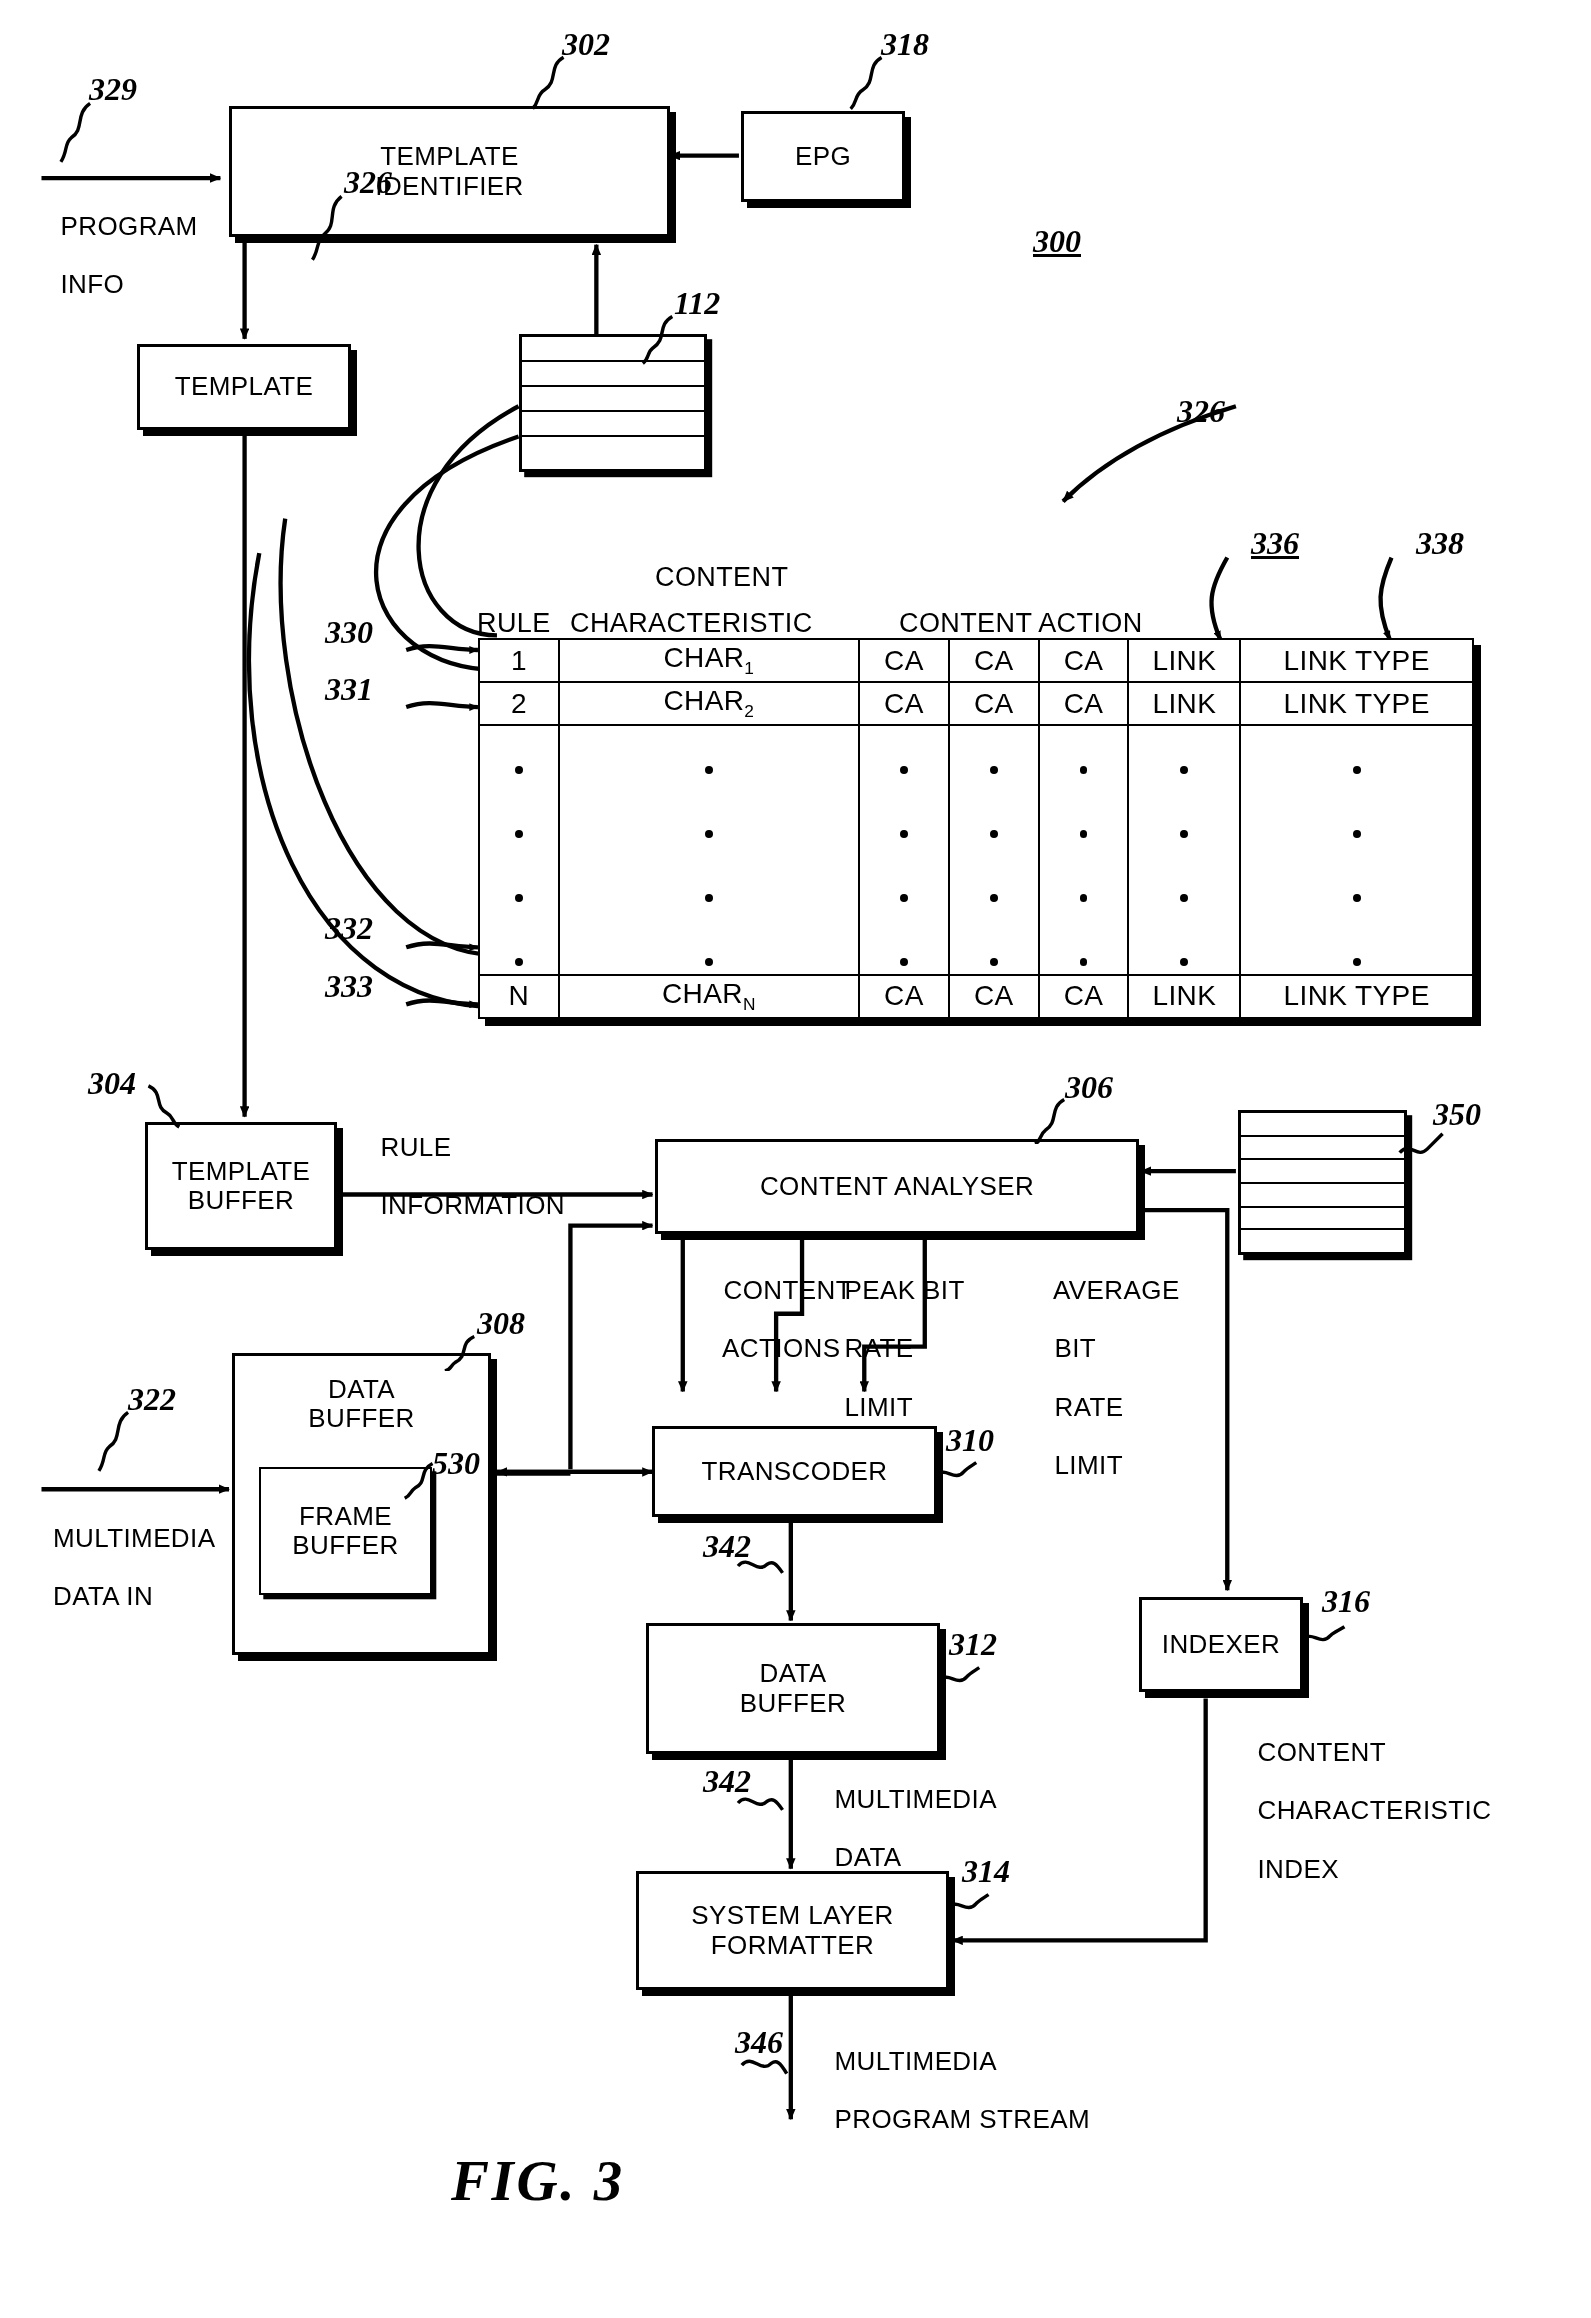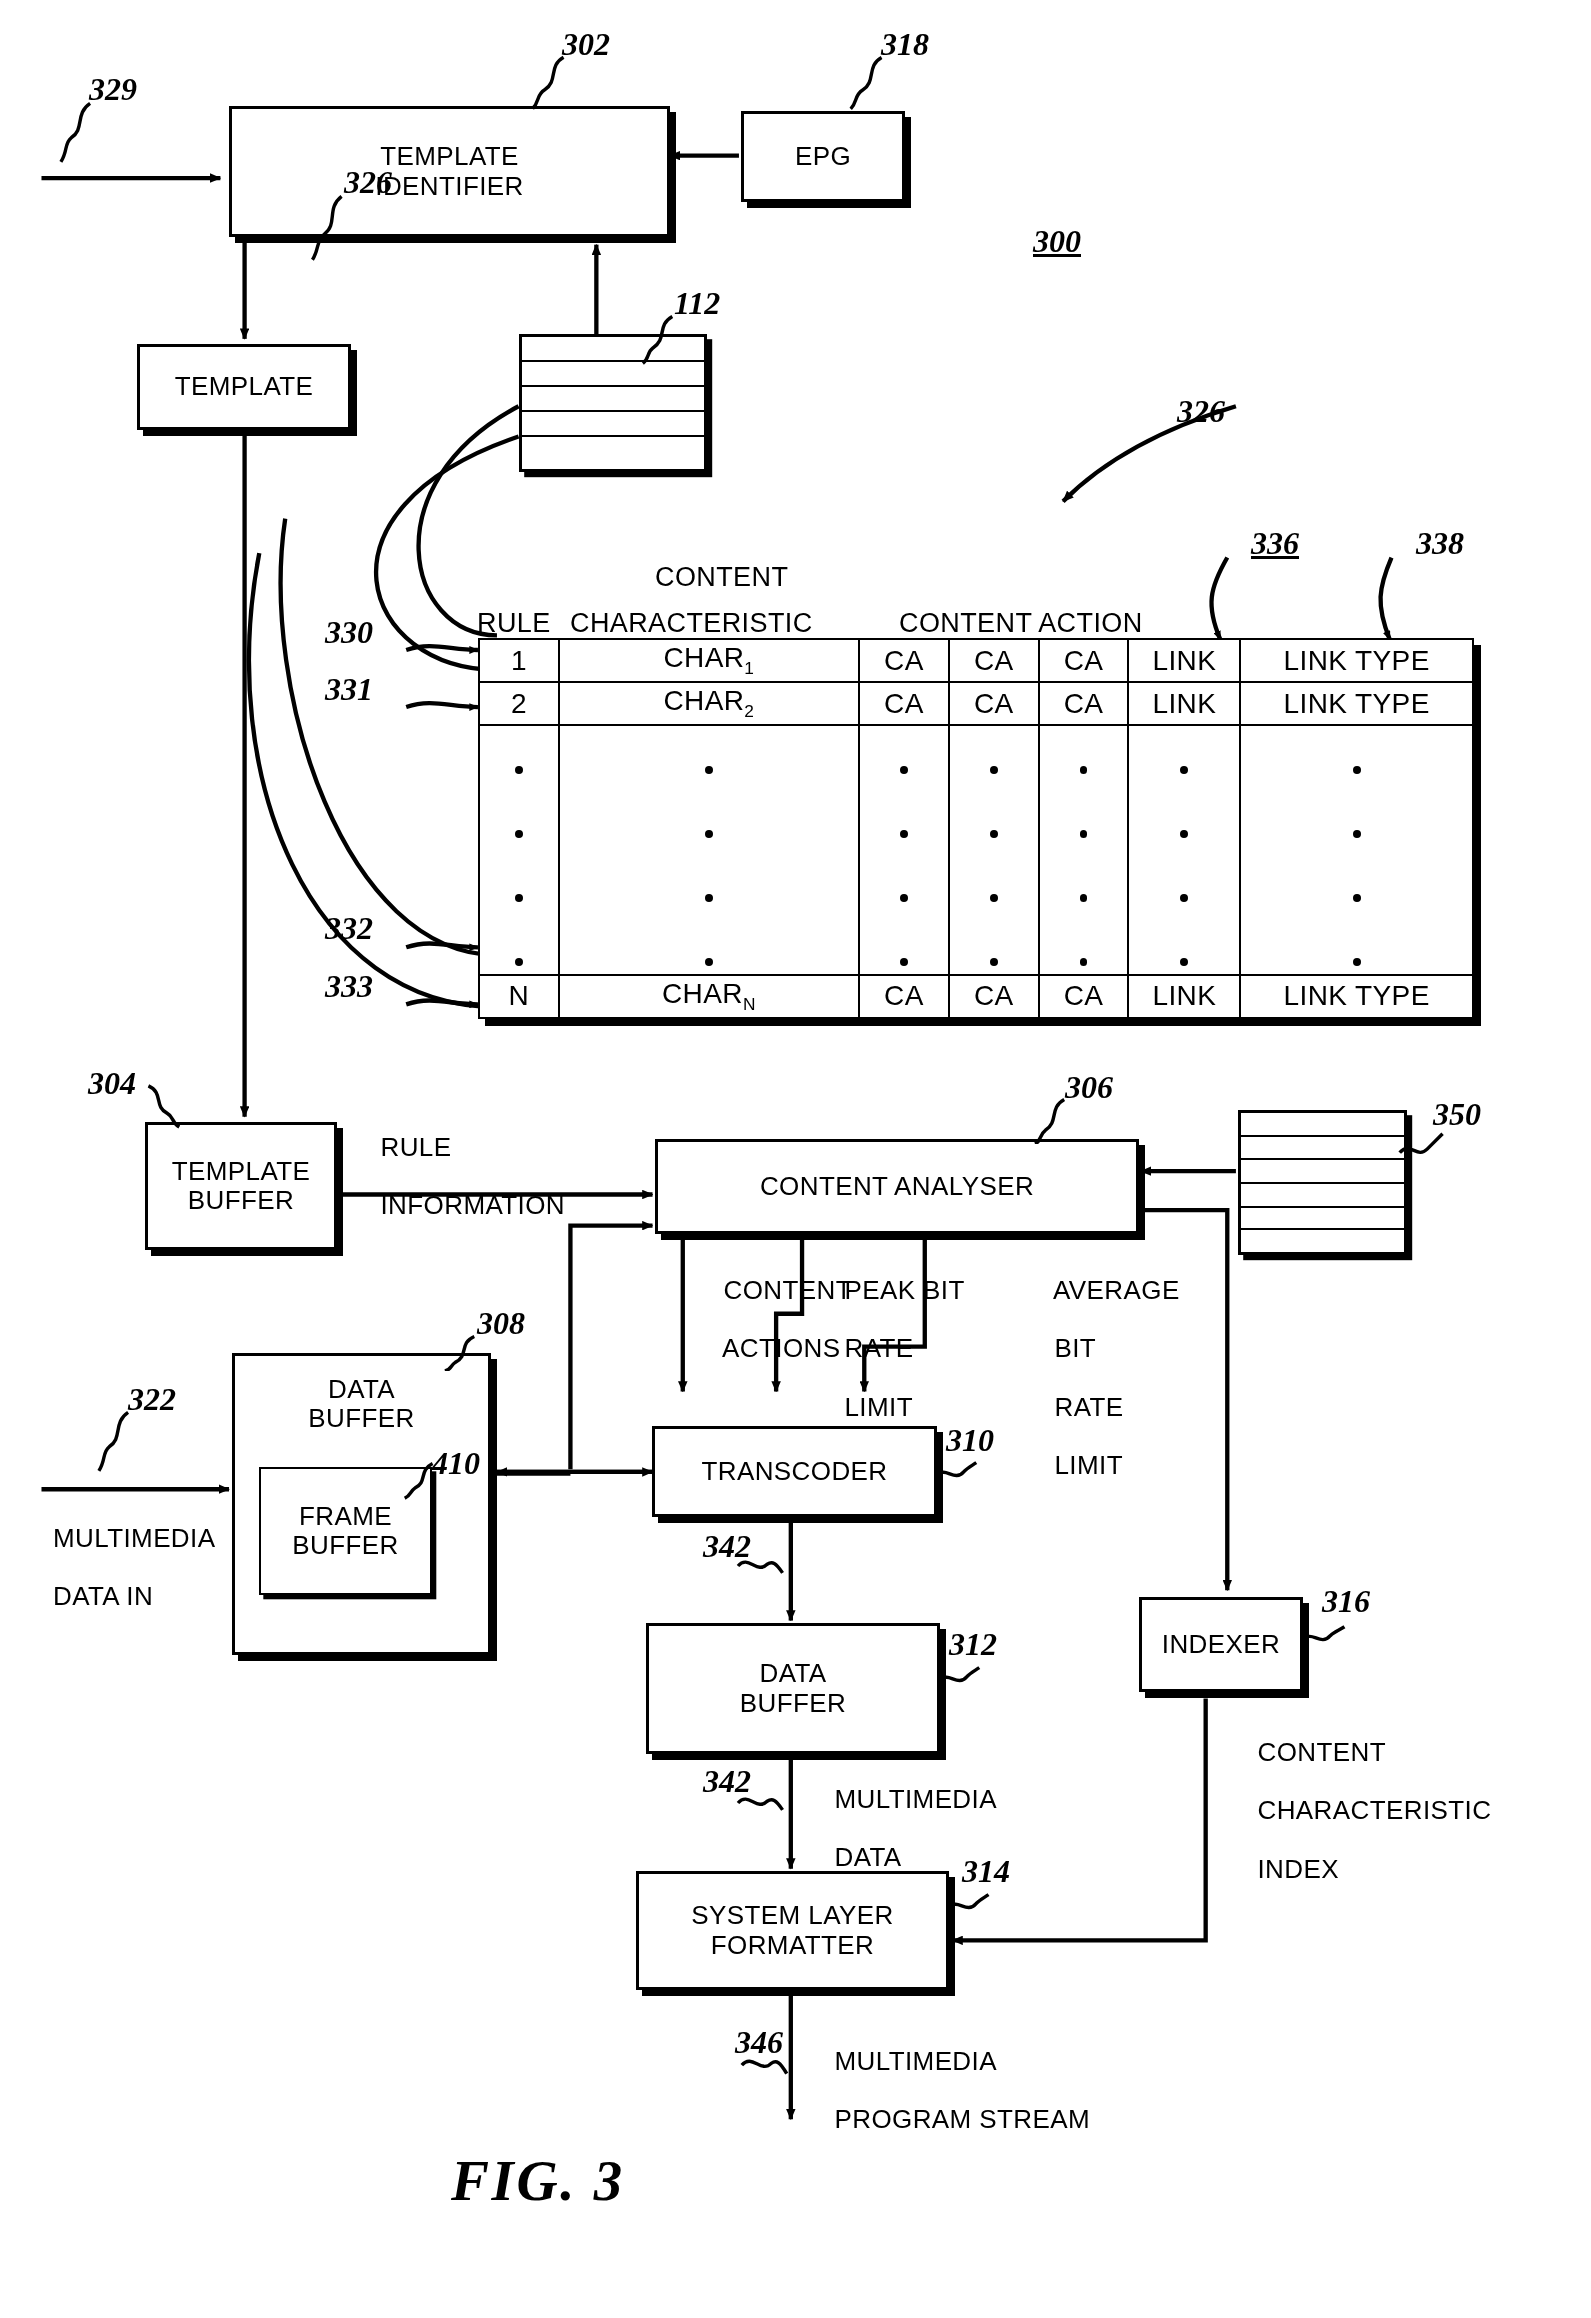--- a/index.html
+++ b/index.html
@@ -148,20 +148,24 @@
   </svg>
 
   <div class="box" style="left:741px; top:111px; width:164px; height:91px;">
     <span class="l">EPG</span>
   </div>
   <div class="ref" style="left:881px; top:26px;">318</div>
   <svg class="abs" style="left:849px; top:54px; width:48px; height:60px;" viewBox="0 0 56 70" width="48" height="60">
     <path d="M38,4 C20,14 32,32 16,42 C6,48 10,56 2,64" stroke="#000" stroke-width="4" fill="none"></path>
   </svg>
 
+  <div class="lbl" style="left:30px; top:183px;">
+    <span>PROGRAM</span><br>
+    <span>INFO</span>
+  </div>
   <div class="ref" style="left:89px; top:71px;">329</div>
   <svg class="abs" style="left:59px; top:100px; width:45px; height:67px;" viewBox="0 0 52 78" width="45" height="67">
     <path d="M36,4 C18,16 30,34 14,44 C6,50 10,60 2,72" stroke="#000" stroke-width="4" fill="none"></path>
   </svg>
 
   <div class="box" style="left:137px; top:344px; width:214px; height:86px;">
     <span class="l">TEMPLATE</span>
   </div>
   <div class="ref" style="left:344px; top:164px;">326</div>
   <svg class="abs" style="left:309px; top:192px; width:48px; height:156px;" viewBox="0 0 56 180" width="48" height="156">
@@ -323,21 +327,21 @@
   </div>
 
   <div class="box thin" style="left:259px; top:1467px; width:173px; height:128px;">
     <span class="l">FRAME</span>
     <span class="l">BUFFER</span>
   </div>
   <div class="ref" style="left:477px; top:1305px;">308</div>
   <svg class="abs" style="left:443px; top:1333px; width:47px; height:38px;" viewBox="0 0 54 44" width="47" height="38">
     <path d="M36,4 C18,12 30,26 14,34 C8,38 10,42 2,44" stroke="#000" stroke-width="4" fill="none"></path>
   </svg>
-  <div class="ref" style="left:432px; top:1445px;">410</div>
+  <div class="ref" style="left:432px; top:1445px;">530</div>
   <svg class="abs" style="left:403px; top:1460px; width:40px; height:40px;" viewBox="0 0 46 46" width="40" height="40">
     <path d="M34,4 C18,12 28,26 14,32 C8,36 10,40 2,44" stroke="#000" stroke-width="4" fill="none"></path>
   </svg>
 
   <div class="lbl" style="left:22.5px; top:1495px;">
     <span>MULTIMEDIA</span><br>
     <span>DATA IN</span>
   </div>
   <div class="ref" style="left:128px; top:1381px;">322</div>
   <svg class="abs" style="left:97px; top:1409px; width:45px; height:67px;" viewBox="0 0 52 78" width="45" height="67">

